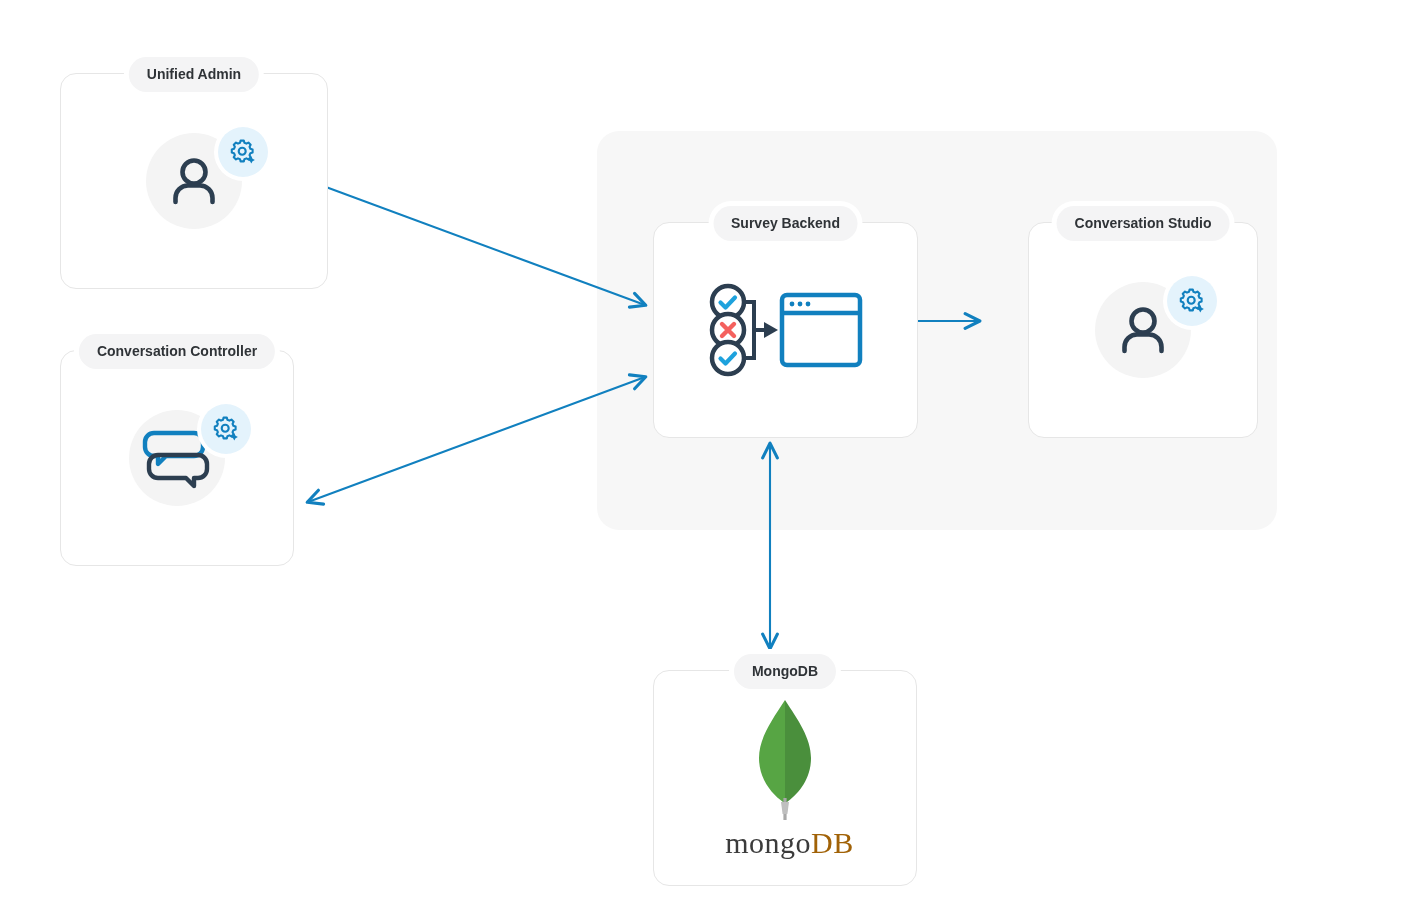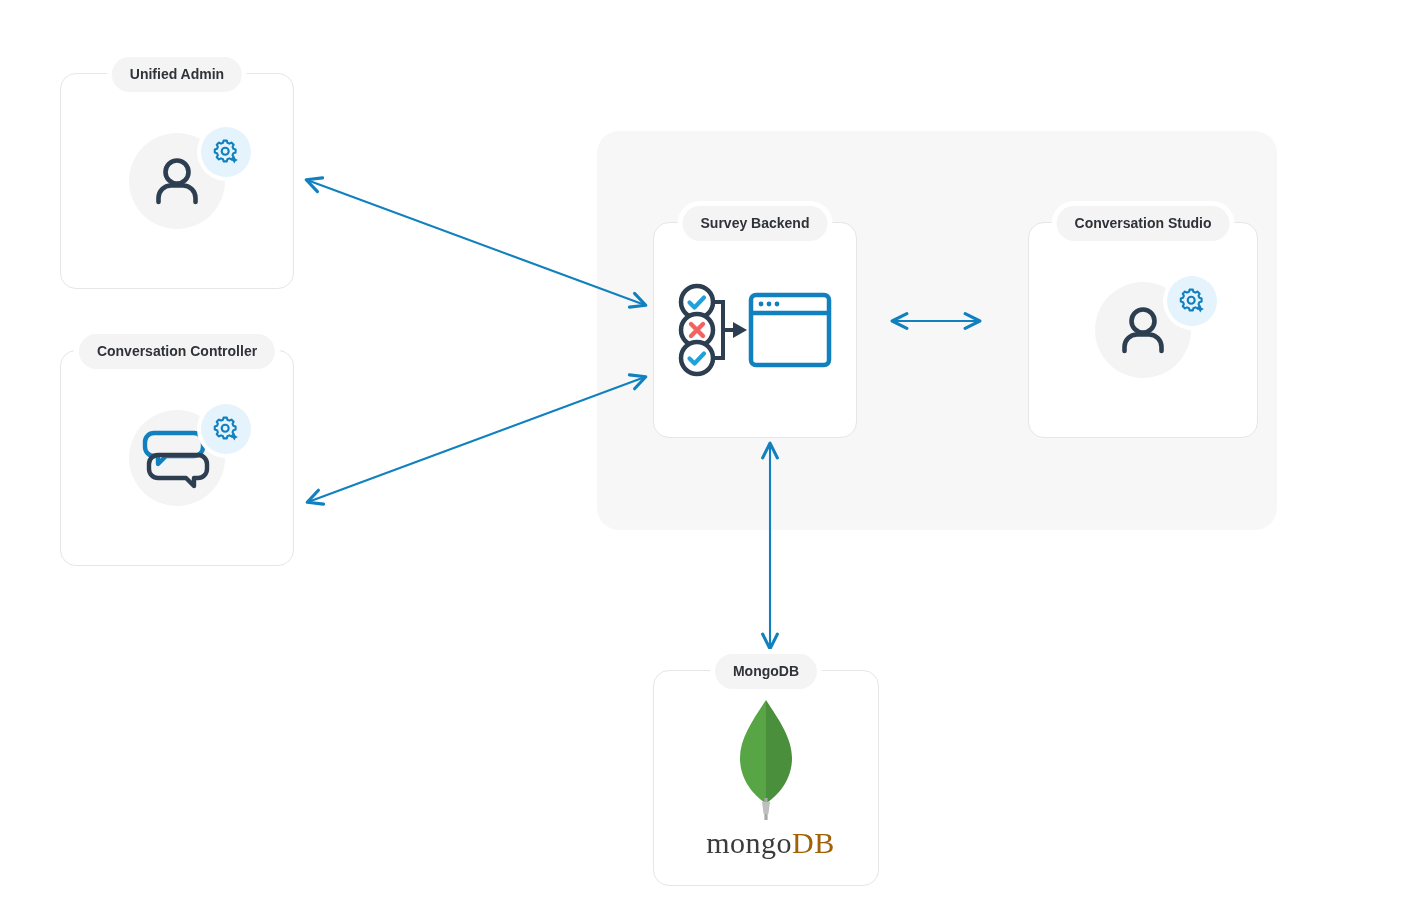--- a/index.html
+++ b/index.html
@@ -134,21 +134,21 @@
       Survey Backend --&gt;
     <line x1="308" y1="502" x2="645" y2="377" stroke="#1180bf" stroke-width="2.1" marker-start="url(#ah-start)" marker-end="url(#ah-end)"></line>
 
       Conversation Studio --&gt;
     <line x1="893" y1="321" x2="979" y2="321" stroke="#1180bf" stroke-width="2.1" marker-start="url(#ah-start)" marker-end="url(#ah-end)"></line>
 
       MongoDB --&gt;
     <line x1="770" y1="444" x2="770" y2="648" stroke="#1180bf" stroke-width="2.1" marker-start="url(#ah-start)" marker-end="url(#ah-end)"></line>
   </svg>
 
-  <div class="node" style="left:60px; top:73px; width:234px; height:216px;">
+  <div class="node" style="left:60px; top:73px; width:268px; height:216px;">
     <div class="node-label">Unified Admin</div>
     <div class="node-body">
       <div class="disc">
         <svg width="62" height="62" viewBox="0 0 62 62">
           <circle cx="31" cy="22" r="11.5" fill="none" stroke="#2c3e50" stroke-width="4.6"></circle>
           <path d="M12.5,52 v-4 a12.5,12.5 0 0 1 12.5,-12.5 h12 a12.5,12.5 0 0 1 12.5,12.5 v4" fill="none" stroke="#2c3e50" stroke-width="4.6" stroke-linecap="round"></path>
         </svg>
         <div class="badge">
           <svg width="28" height="28" viewBox="0 0 28 28">
             <path d="M11.6,2.6 h3.2 l0.6,2.2 2.0,0.85 2.0,-1.1 2.25,2.25 -1.1,2.0 0.85,2.0 2.2,0.6 v3.2
@@ -178,21 +178,21 @@
                      l-0.6,-2.2 -2.0,-0.85 -2.0,1.1 -2.25,-2.25 1.1,-2.0 -0.85,-2.0 -2.2,-0.6 v-3.2
                      l2.2,-0.6 0.85,-2.0 -1.1,-2.0 2.25,-2.25 2.0,1.1 2.0,-0.85 z" fill="none" stroke="#1180bf" stroke-width="2.1" stroke-linejoin="round"></path>
             <circle cx="13.2" cy="13.2" r="3.5" fill="none" stroke="#1180bf" stroke-width="2.1"></circle>
             <path d="M22.3,18.4 l1.25,2.35 2.35,1.25 -2.35,1.25 -1.25,2.35 -1.25,-2.35 -2.35,-1.25 2.35,-1.25 z" fill="#1180bf"></path>
           </svg>
         </div>
       </div>
     </div>
   </div>
 
-  <div class="node" style="left:653px; top:222px; width:204px; height:216px;">
+  <div class="node" style="left:653px; top:222px; width:265px; height:216px;">
     <div class="node-label">Survey Backend</div>
     <div class="node-body">
       <svg width="160" height="100" viewBox="0 0 160 100">
 
         <path d="M22,22 h26 v28 h14" fill="none" stroke="#2c3e50" stroke-width="4"></path>
         <path d="M22,78 h26 v-28" fill="none" stroke="#2c3e50" stroke-width="4"></path>
         <path d="M48,50 h14" fill="none" stroke="#2c3e50" stroke-width="4"></path>
 
         <path d="M58,42 L72,50 L58,58 z" fill="#2c3e50"></path>
 
@@ -229,21 +229,21 @@
                      l-0.6,-2.2 -2.0,-0.85 -2.0,1.1 -2.25,-2.25 1.1,-2.0 -0.85,-2.0 -2.2,-0.6 v-3.2
                      l2.2,-0.6 0.85,-2.0 -1.1,-2.0 2.25,-2.25 2.0,1.1 2.0,-0.85 z" fill="none" stroke="#1180bf" stroke-width="2.1" stroke-linejoin="round"></path>
             <circle cx="13.2" cy="13.2" r="3.5" fill="none" stroke="#1180bf" stroke-width="2.1"></circle>
             <path d="M22.3,18.4 l1.25,2.35 2.35,1.25 -2.35,1.25 -1.25,2.35 -1.25,-2.35 -2.35,-1.25 2.35,-1.25 z" fill="#1180bf"></path>
           </svg>
         </div>
       </div>
     </div>
   </div>
 
-  <div class="node" style="left:653px; top:670px; width:226px; height:216px;">
+  <div class="node" style="left:653px; top:670px; width:264px; height:216px;">
     <div class="node-label">MongoDB</div>
     <div class="node-body">
       <div class="mongo-wrap">
         <svg width="80" height="124" viewBox="0 0 80 124">
           <path d="M40,2 C53,22 66,40 66,60 C66,82 52,97 42,104 L40,108 z" fill="#4a8f3c"></path>
           <path d="M40,2 C27,22 14,40 14,60 C14,82 28,97 38,104 L40,108 z" fill="#57a544"></path>
           <path d="M40,100 L40,122" stroke="#a8a8a8" stroke-width="3.2" fill="none"></path>
           <path d="M36,104 h8 l-1.6,12 h-4.8 z" fill="#bfbfbf"></path>
         </svg>
         <div class="mongo-word">

